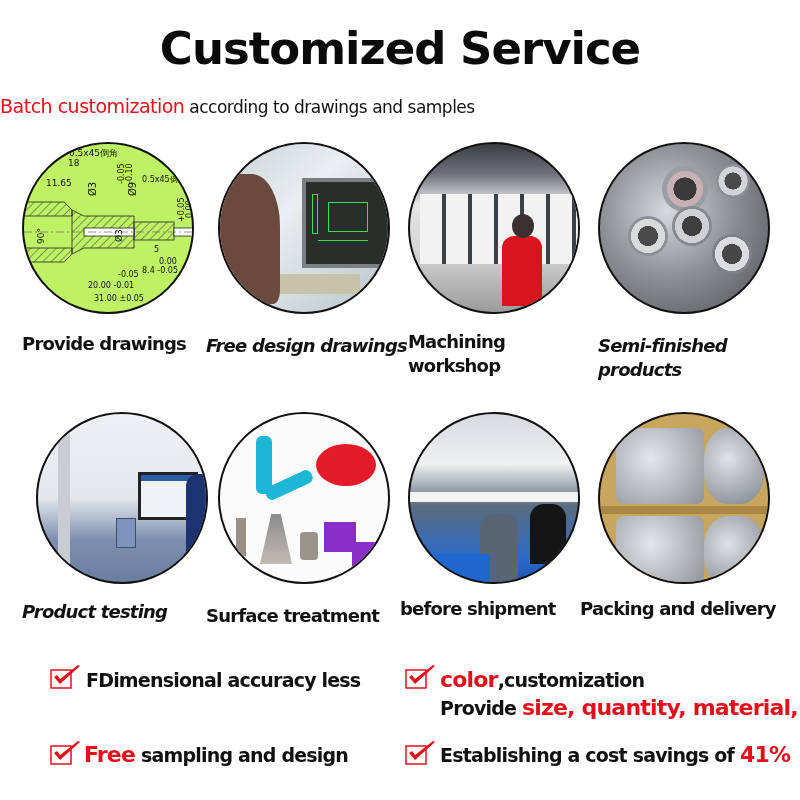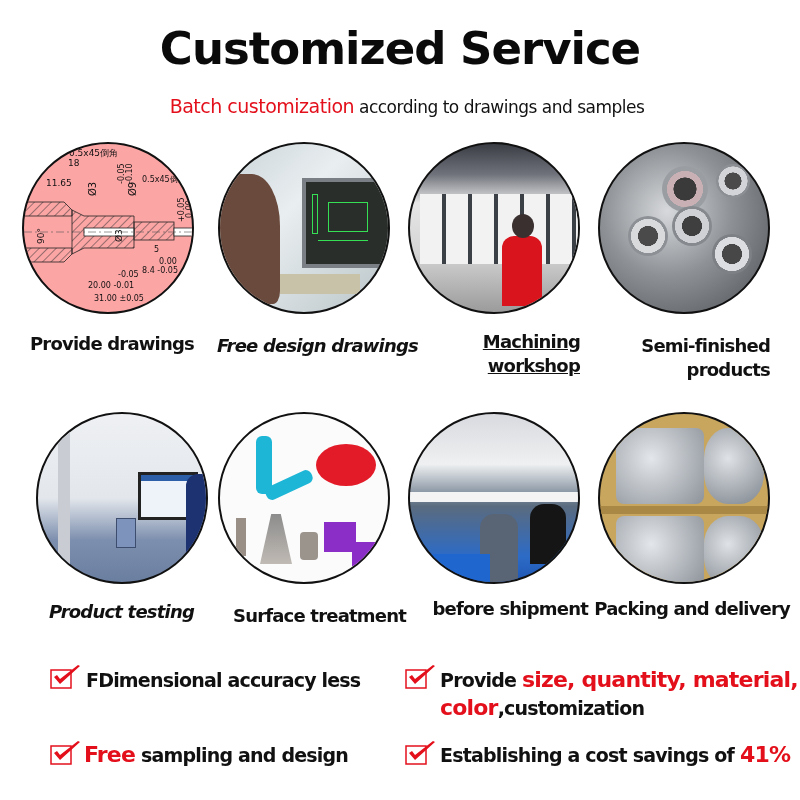--- a/index.html
+++ b/index.html
@@ -1,32 +1,32 @@
 <!DOCTYPE html>
 <html><head>
 <meta charset="utf-8">
 <style>
   * { box-sizing: border-box; margin: 0; padding: 0; }
   html, body { width: 800px; height: 800px; background: #ffffff; overflow: hidden; }
   body { position: relative; font-family: "DejaVu Sans", sans-serif; color: #111; }
 
   .title { position: absolute; left: 0; top: 22px; width: 800px; text-align: center;
     font-family: "DejaVu Sans", sans-serif; font-weight: bold; font-size: 45px; letter-spacing: -1px; color: #0a0a0a; }
-  .subtitle { position: absolute; left: 0; top: 95px; width: 800px; text-align: center;
-    font-size: 17px; color: #111; letter-spacing: -0.5px; padding-left: 14px; }
+  .subtitle { position: absolute; left: 0; top: 95px; width: 800px; text-align: left;
+    font-size: 17px; color: #111; letter-spacing: -0.5px; }
   .subtitle .red { color: #e3101c; font-size: 19px; }
 
   .circle { position: absolute; width: 172px; height: 172px; border-radius: 50%;
     border: 2px solid #111; overflow: hidden; }
 
-  .label { position: absolute; text-align: right; font-weight: bold; font-size: 18px;
+  .label { position: absolute; text-align: left; font-weight: bold; font-size: 18px;
     letter-spacing: -0.8px; line-height: 24px; color: #111; }
 
   
-  .c-drawing { background: #fca5a5; }
+  .c-drawing { background: #bef264; }
   .c-design { background: linear-gradient(135deg, #c9d3d8 0%, #e9eef0 40%, #b9c4c8 100%); }
   .c-machining { background: linear-gradient(180deg, #3a3d44 0%, #6f727a 18%, #e6e6e6 35%, #d4d4d4 65%, #9b9b9b 100%); }
   .c-semi { background: radial-gradient(circle at 40% 40%, #d7d9dc 0%, #8e9296 45%, #4b4f55 100%); }
   .c-testing { background: linear-gradient(180deg, #eef0f3 0%, #e3e7ec 50%, #7d8fae 75%, #6a7ea0 100%); }
   .c-surface { background: #fbfbfb; }
   .c-inspection { background: linear-gradient(180deg, #d8dadf 0%, #eef0f1 30%, #5a6b7f 55%, #2c6bc7 85%, #1f56b4 100%); }
   .c-packing { background: #c8a65e; }
 
   .bullet { position: absolute; font-weight: bold; font-size: 19px; letter-spacing: -0.8px; line-height: 28px; color: #111; }
   .bullet .red { color: #e3101c; }
@@ -92,25 +92,25 @@
 <div class="circle c-semi" style="left:598px; top:142px;">
   <div style="position:absolute; left:62px; top:22px; width:46px; height:46px; border-radius:50%; background:radial-gradient(circle,#3a3a3a 0 35%,#c9b0b4 36% 55%,#9a9ea3 56%);"></div>
   <div style="position:absolute; left:28px; top:72px; width:40px; height:40px; border-radius:50%; background:radial-gradient(circle,#4a4a4a 0 35%,#d8dadc 36% 60%,#8d9196 61%);"></div>
   <div style="position:absolute; left:72px; top:62px; width:40px; height:40px; border-radius:50%; background:radial-gradient(circle,#3f3f3f 0 35%,#cfd1d4 36% 60%,#86898e 61%);"></div>
   <div style="position:absolute; left:112px; top:90px; width:40px; height:40px; border-radius:50%; background:radial-gradient(circle,#474747 0 35%,#dcdde0 36% 60%,#7d8085 61%);"></div>
   <div style="position:absolute; left:116px; top:20px; width:34px; height:34px; border-radius:50%; background:radial-gradient(circle,#4a4a4a 0 35%,#d2d4d7 36% 60%,#8c8f94 61%);"></div>
 </div>
 
 <div class="label" style="left:22px; top:332px; width:172px;">Provide drawings</div>
 <div class="label" style="left:206px; top:334px; width:212px;font-style:italic;">Free design drawings</div>
-<div class="label" style="left:408px; top:330px; width:172px;text-decoration:underline;">
+<div class="label" style="left:408px; top:330px; width:172px;">
   <div>Machining</div>
   <div>workshop</div>
 </div>
-<div class="label" style="left:598px; top:334px; width:172px;">
+<div class="label" style="left:598px; top:334px; width:172px;font-style:italic;">
   <div>Semi-finished</div>
   <div>products</div>
 </div>
 
 <div class="circle c-testing" style="left:36px; top:412px;">
   <div style="position:absolute; left:20px; top:10px; width:12px; height:150px; background:#c9cdd3;"></div>
   <div style="position:absolute; left:100px; top:58px; width:60px; height:48px; background:#eef3fa; border:3px solid #222;">
     <div style="height:6px; background:#2d5fa8;"></div>
   </div>
   <div style="position:absolute; left:78px; top:104px; width:20px; height:30px; background:#7d93bb; border:1px solid #3d4d6d;"></div>
@@ -161,22 +161,22 @@
 </svg>
 <div class="bullet" style="left:84px; top:741px;text-align:center;">
   <span class="red big">Free</span><span> sampling and design</span>
 </div>
 
 <svg class="check" style="left:405px; top:664px;" viewBox="0 0 32 26">
   <rect x="1" y="6" width="20" height="18" fill="none" stroke="#e3101c" stroke-width="1.5"></rect>
   <path d="M4 13 L10 20 L30 2 L28 1 L10 15 L7 11 Z" fill="#e3101c"></path>
 </svg>
 <div class="bullet" style="left:440px; top:666px;">
+  <div><span class="red big">color</span><span>,customization</span></div>
   <div><span>Provide </span><span class="red big">size, quantity, material,</span></div>
-  <div><span class="red big">color</span><span>,customization</span></div>
 </div>
 
 <svg class="check" style="left:405px; top:740px;" viewBox="0 0 32 26">
   <rect x="1" y="6" width="20" height="18" fill="none" stroke="#e3101c" stroke-width="1.5"></rect>
   <path d="M4 13 L10 20 L30 2 L28 1 L10 15 L7 11 Z" fill="#e3101c"></path>
 </svg>
 <div class="bullet" style="left:440px; top:741px;">
   <span>Establishing a cost savings of </span><span class="red big">41%</span>
 </div>
 

